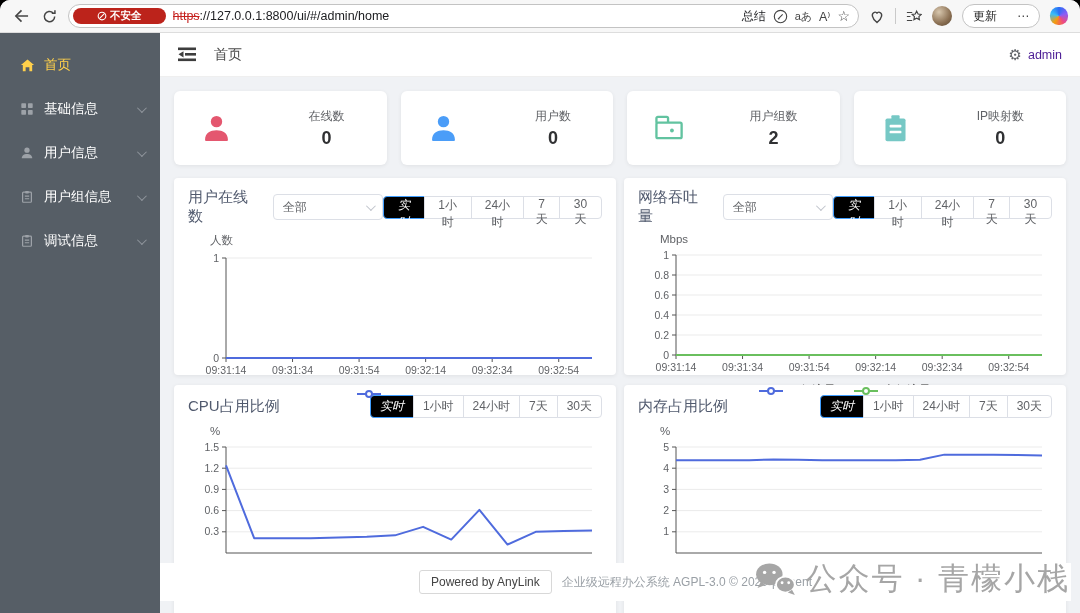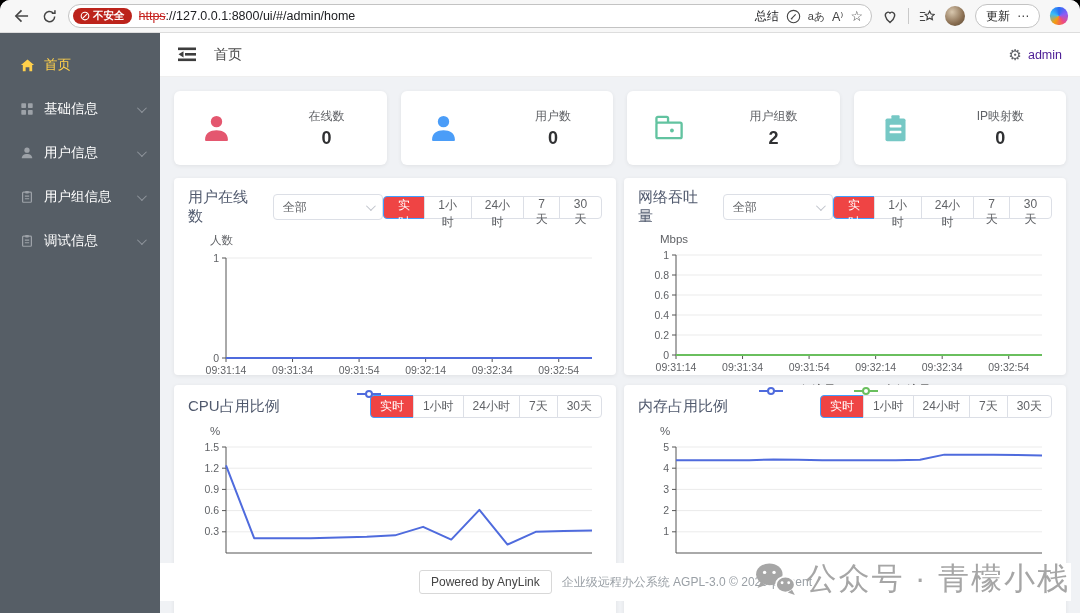--- a/index.html
+++ b/index.html
@@ -11,28 +11,28 @@
   .traffic{display:flex;gap:8px;align-self:center;margin-right:14px;}
   .light{width:12px;height:12px;border-radius:50%;}
   .light.red{background:#ff5f57;}.light.yellow{background:#febc2e;}.light.green{background:#28c840;}
   .tab{height:26px;width:188px;background:#f7f7f7;border-radius:9px 9px 0 0;display:flex;align-items:center;padding:0 10px;gap:8px;}
   .tab-title{font-size:12.5px;color:#1f1f1f;flex:1;}
   .tab-close{font-size:13px;color:#5f6368;cursor:pointer;}
   .newtab{font-size:17px;color:#3c3c3c;align-self:center;margin-left:12px;cursor:pointer;}
   .toolbar{height:32px;background:#f7f7f7;display:flex;align-items:center;padding:0 12px;gap:10px;flex:0 0 auto;border-bottom:1px solid #ddd;}
   .nav-ico{width:18px;height:18px;display:flex;align-items:center;justify-content:center;color:#454545;}
   .urlbar{flex:1;height:22px;border:1px solid #c3c3c3;border-radius:12px;background:#fff;display:flex;align-items:center;padding:0 8px 0 4px;gap:7px;min-width:0;}
-  .badge{background:#bc231b;color:#fff;border-radius:9px;height:16px;display:flex;align-items:center;gap:3px;padding:0 7px;font-size:10.5px;font-weight:bold;flex:0 0 auto;}
+  .badge{background:#bc231b;color:#fff;border-radius:9px;height:16px;display:flex;align-items:center;gap:3px;padding:0 24px;font-size:10.5px;font-weight:bold;flex:0 0 auto;}
   .url-text{font-size:12.5px;color:#202124;white-space:nowrap;overflow:hidden;flex:1;}
   .url-scheme{color:#c5221f;text-decoration:line-through;}
   .pill-act{font-size:12px;color:#202124;flex:0 0 auto;cursor:pointer;}
   .mini-ico{color:#444;font-size:12.5px;flex:0 0 auto;cursor:pointer;display:flex;align-items:center;}
   .vdivider{width:1px;height:16px;background:#c9c9c9;}
   .avatar{width:20px;height:20px;border-radius:50%;background:radial-gradient(circle at 35% 30%,#d8c7ae,#8a6f52 60%,#55432f);flex:0 0 auto;cursor:pointer;}
-  .update-pill{height:22px;border:1px solid #c3c3c3;border-radius:12px;background:#fff;display:flex;align-items:center;gap:7px;padding:0 10px;font-size:12px;color:#1f1f1f;cursor:pointer;}
+  .update-pill{height:22px;border:1px solid #c3c3c3;border-radius:12px;background:#fff;display:flex;align-items:center;gap:20px;padding:0 10px;font-size:12px;color:#1f1f1f;cursor:pointer;}
   .copilot{width:18px;height:18px;border-radius:46%;background:conic-gradient(#2a6df5,#8b5cf6,#ef4a81,#f59e0b,#38bdf8,#2a6df5);cursor:pointer;}
 
   
   .app{flex:1;display:flex;min-height:0;}
   .sidebar{width:160px;background:#565e66;flex:0 0 auto;padding-top:10px;}
   .side-item{height:44px;display:flex;align-items:center;padding:0 16px 0 20px;color:#fff;font-size:13.5px;cursor:pointer;}
   .side-item .s-ico{width:15px;height:15px;margin-right:9px;color:#9da2a8;display:flex;}
   .side-item.active{color:#ffd04b;}
   .side-item.active .s-ico{color:#ffd04b;}
   .chev{width:6px;height:6px;border-right:1.4px solid #8f959c;border-bottom:1.4px solid #8f959c;transform:rotate(45deg) translateY(-2px);margin-left:auto;}
@@ -56,21 +56,21 @@
   .chart-card{background:#fff;border-radius:4px;box-shadow:0 1px 4px rgba(0,0,0,.07);padding:10px 14px;height:197px;box-sizing:border-box;}
   .chart-card.tall{height:240px;}
   .chart-head{display:flex;align-items:center;}
   .chart-title{font-size:15px;color:#515a6e;}
   .chart-select{margin-left:14px;width:96px;height:24px;border:1px solid #dcdfe6;border-radius:4px;display:flex;align-items:center;justify-content:space-between;padding:0 9px;font-size:12px;color:#606266;cursor:pointer;background:#fff;}
   .sel-chev{width:6px;height:6px;border-right:1.3px solid #c0c4cc;border-bottom:1.3px solid #c0c4cc;transform:rotate(45deg) translateY(-2px);}
   .range-group{margin-left:auto;display:flex;}
   .range-btn{height:23px;padding:0 9px;font-size:12px;background:#fff;border:1px solid #dcdfe6;color:#606266;margin-left:-1px;cursor:pointer;font-family:inherit;}
   .range-btn:first-child{border-radius:4px 0 0 4px;margin-left:0;}
   .range-btn:last-child{border-radius:0 4px 4px 0;}
-  .range-btn.active{background:#ef4444;border-color:#409EFF;color:#fff;}
+  .range-btn.active{background:#000000;border-color:#409EFF;color:#fff;font-style:italic;}
   .unit{font-size:11.5px;color:#606266;margin:7px 0 0 22px;}
   svg.plot{display:block;margin-top:2px;}
   svg.plot text{font-size:10.5px;fill:#606266;font-family:"Liberation Sans","DejaVu Sans",sans-serif;}
   .legend{display:flex;justify-content:center;align-items:center;gap:18px;margin-top:1px;font-size:12px;color:#333;}
   .lg-item{display:flex;align-items:center;gap:5px;cursor:pointer;}
   .lg-mark{position:relative;width:24px;height:10px;display:inline-block;}
   .lg-mark::before{content:"";position:absolute;left:0;right:0;top:4px;height:2px;background:currentColor;}
   .lg-mark i{position:absolute;left:8px;top:1px;width:8px;height:8px;border:2px solid currentColor;border-radius:50%;background:#fff;box-sizing:border-box;}
 
   .footer{position:absolute;left:0;right:9px;bottom:12px;height:38px;background:#fff;display:flex;align-items:center;justify-content:center;gap:10px;z-index:5;}

